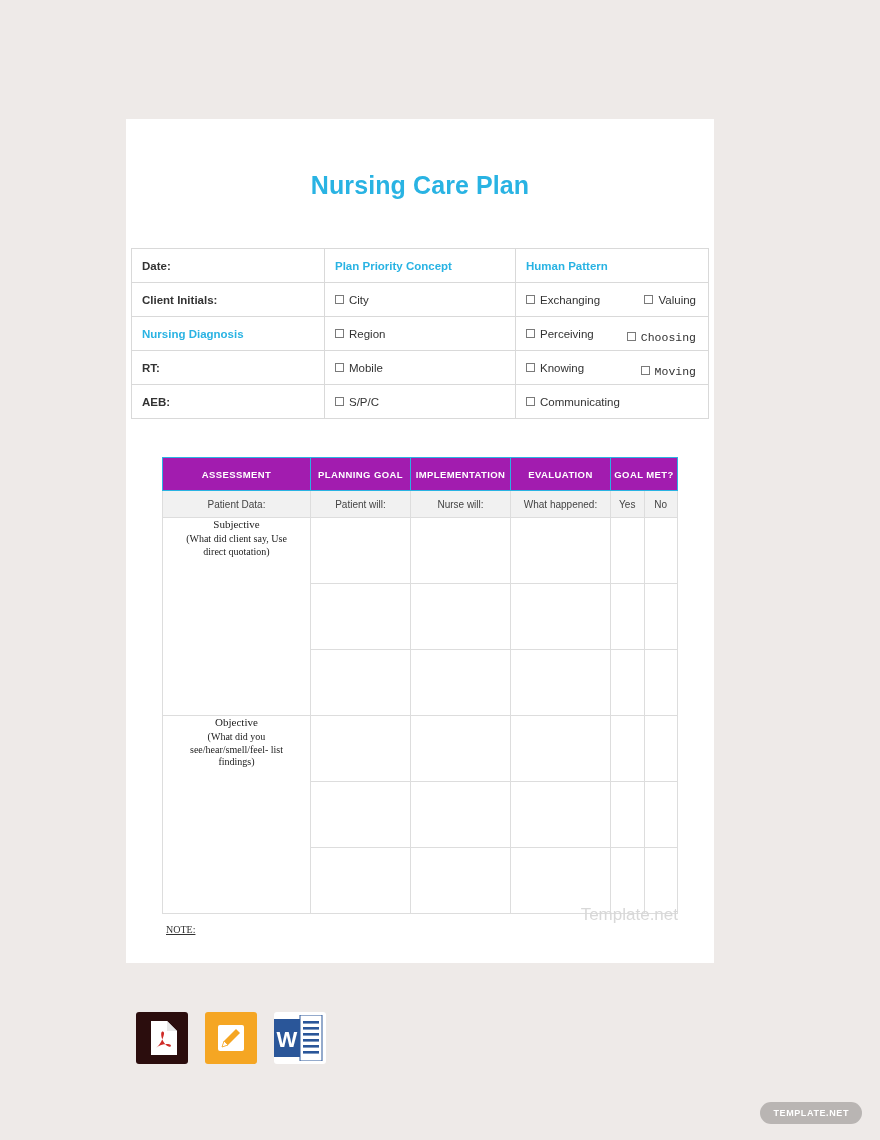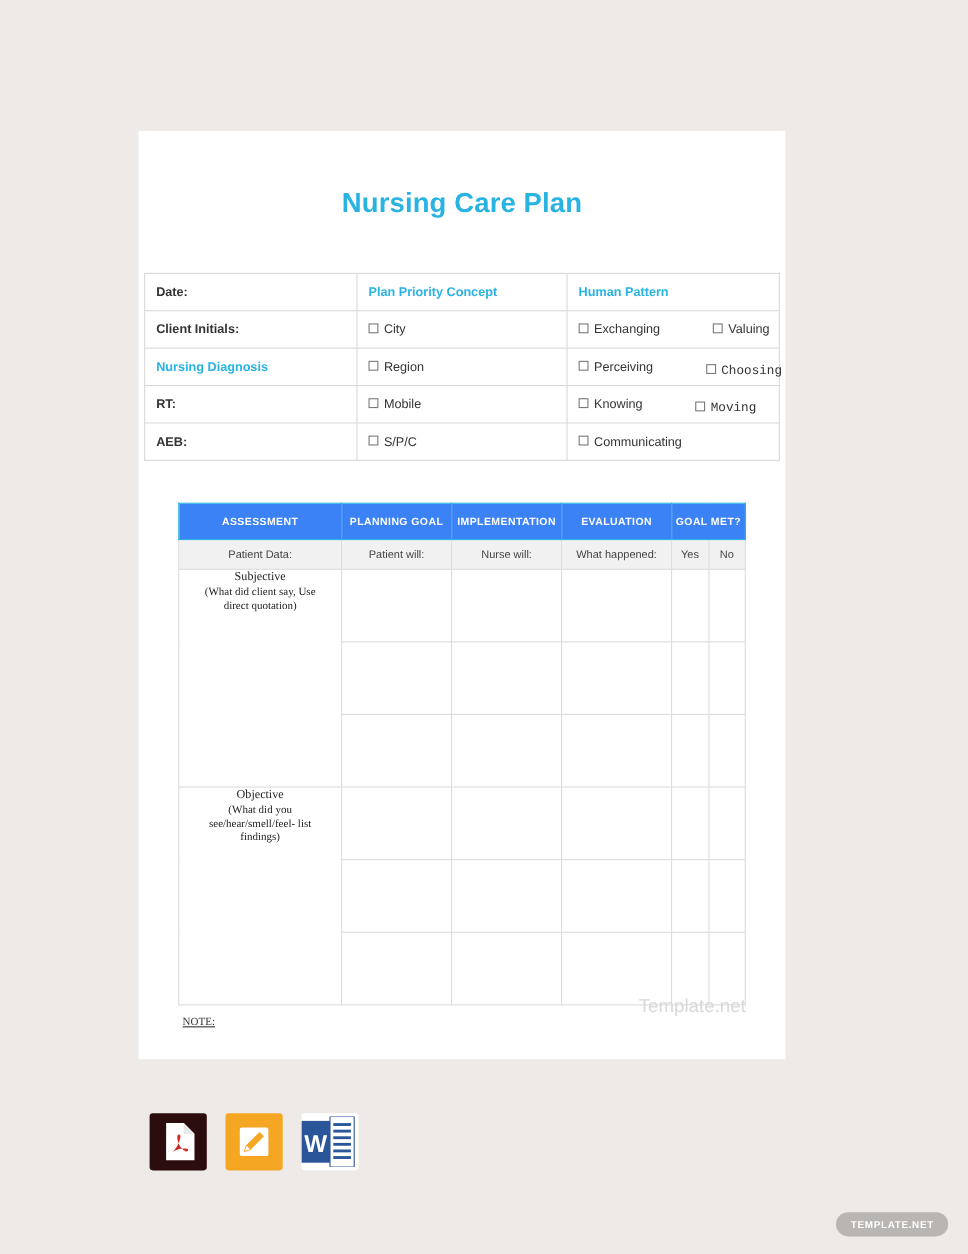--- a/index.html
+++ b/index.html
@@ -61,40 +61,41 @@
     display: inline-block;
     width: 7px;
     height: 7px;
     border: 1px solid #7a7a7a;
     margin-right: 5px;
     position: relative;
     top: 0px;
   }
   .two-up {
     display: flex;
+    justify-content: space-between;
     align-items: center;
   }
-  .two-up .chk:last-child { margin-right: 2px; padding-left: 48px; }
+  .two-up .chk:last-child { margin-right: 2px; }
 
   
   .stag-lo { position: relative; top: 4px; font-family: Liberation Mono, monospace; }
 
   
   .main-table {
     margin: 38px auto 0 auto;
     width: 516px;
     border-collapse: collapse;
     table-layout: fixed;
   }
   .main-table th, .main-table td {
     border: 1px solid #dddddd;
     padding: 0;
   }
   .main-table thead th {
-    background: #3b82f6;
+    background: #a21caf;
     color: #ffffff;
     font-size: 9.5px;
     font-weight: bold;
     letter-spacing: 0.4px;
     height: 32px;
     text-align: center;
     border: 1px solid #29b3e3;
   }
   .sub-row td {
     background: #f1f1f1;

